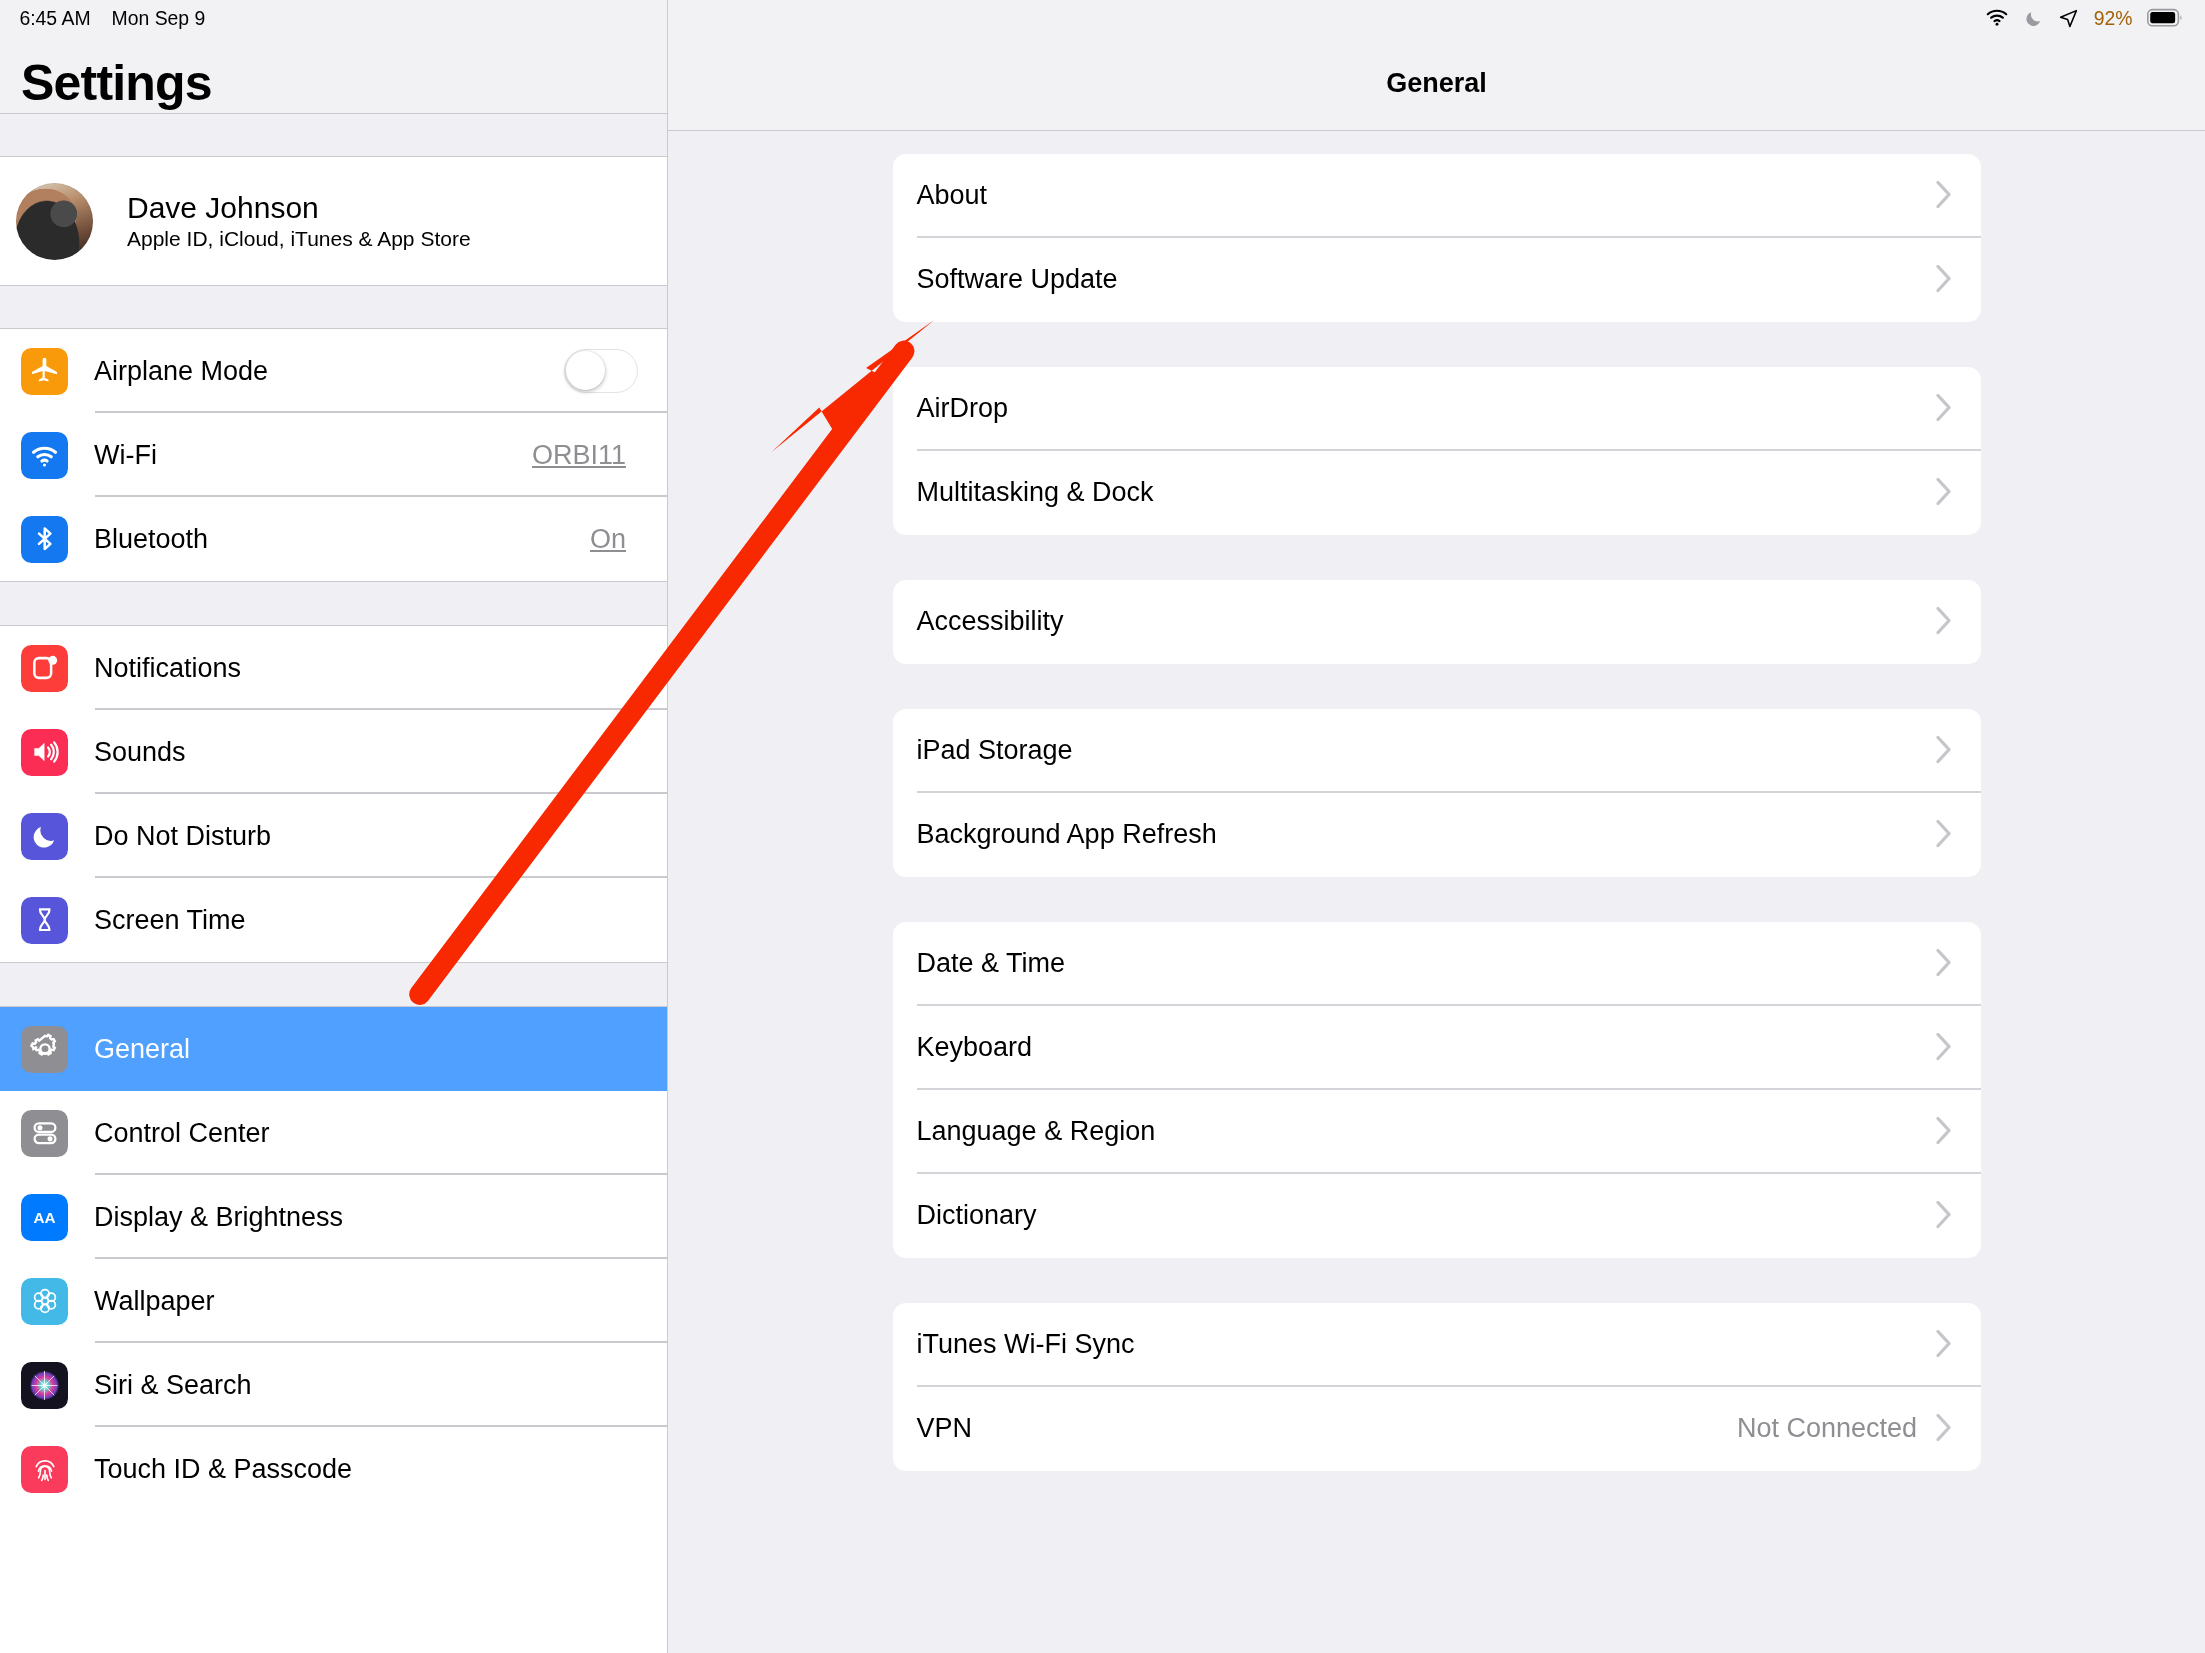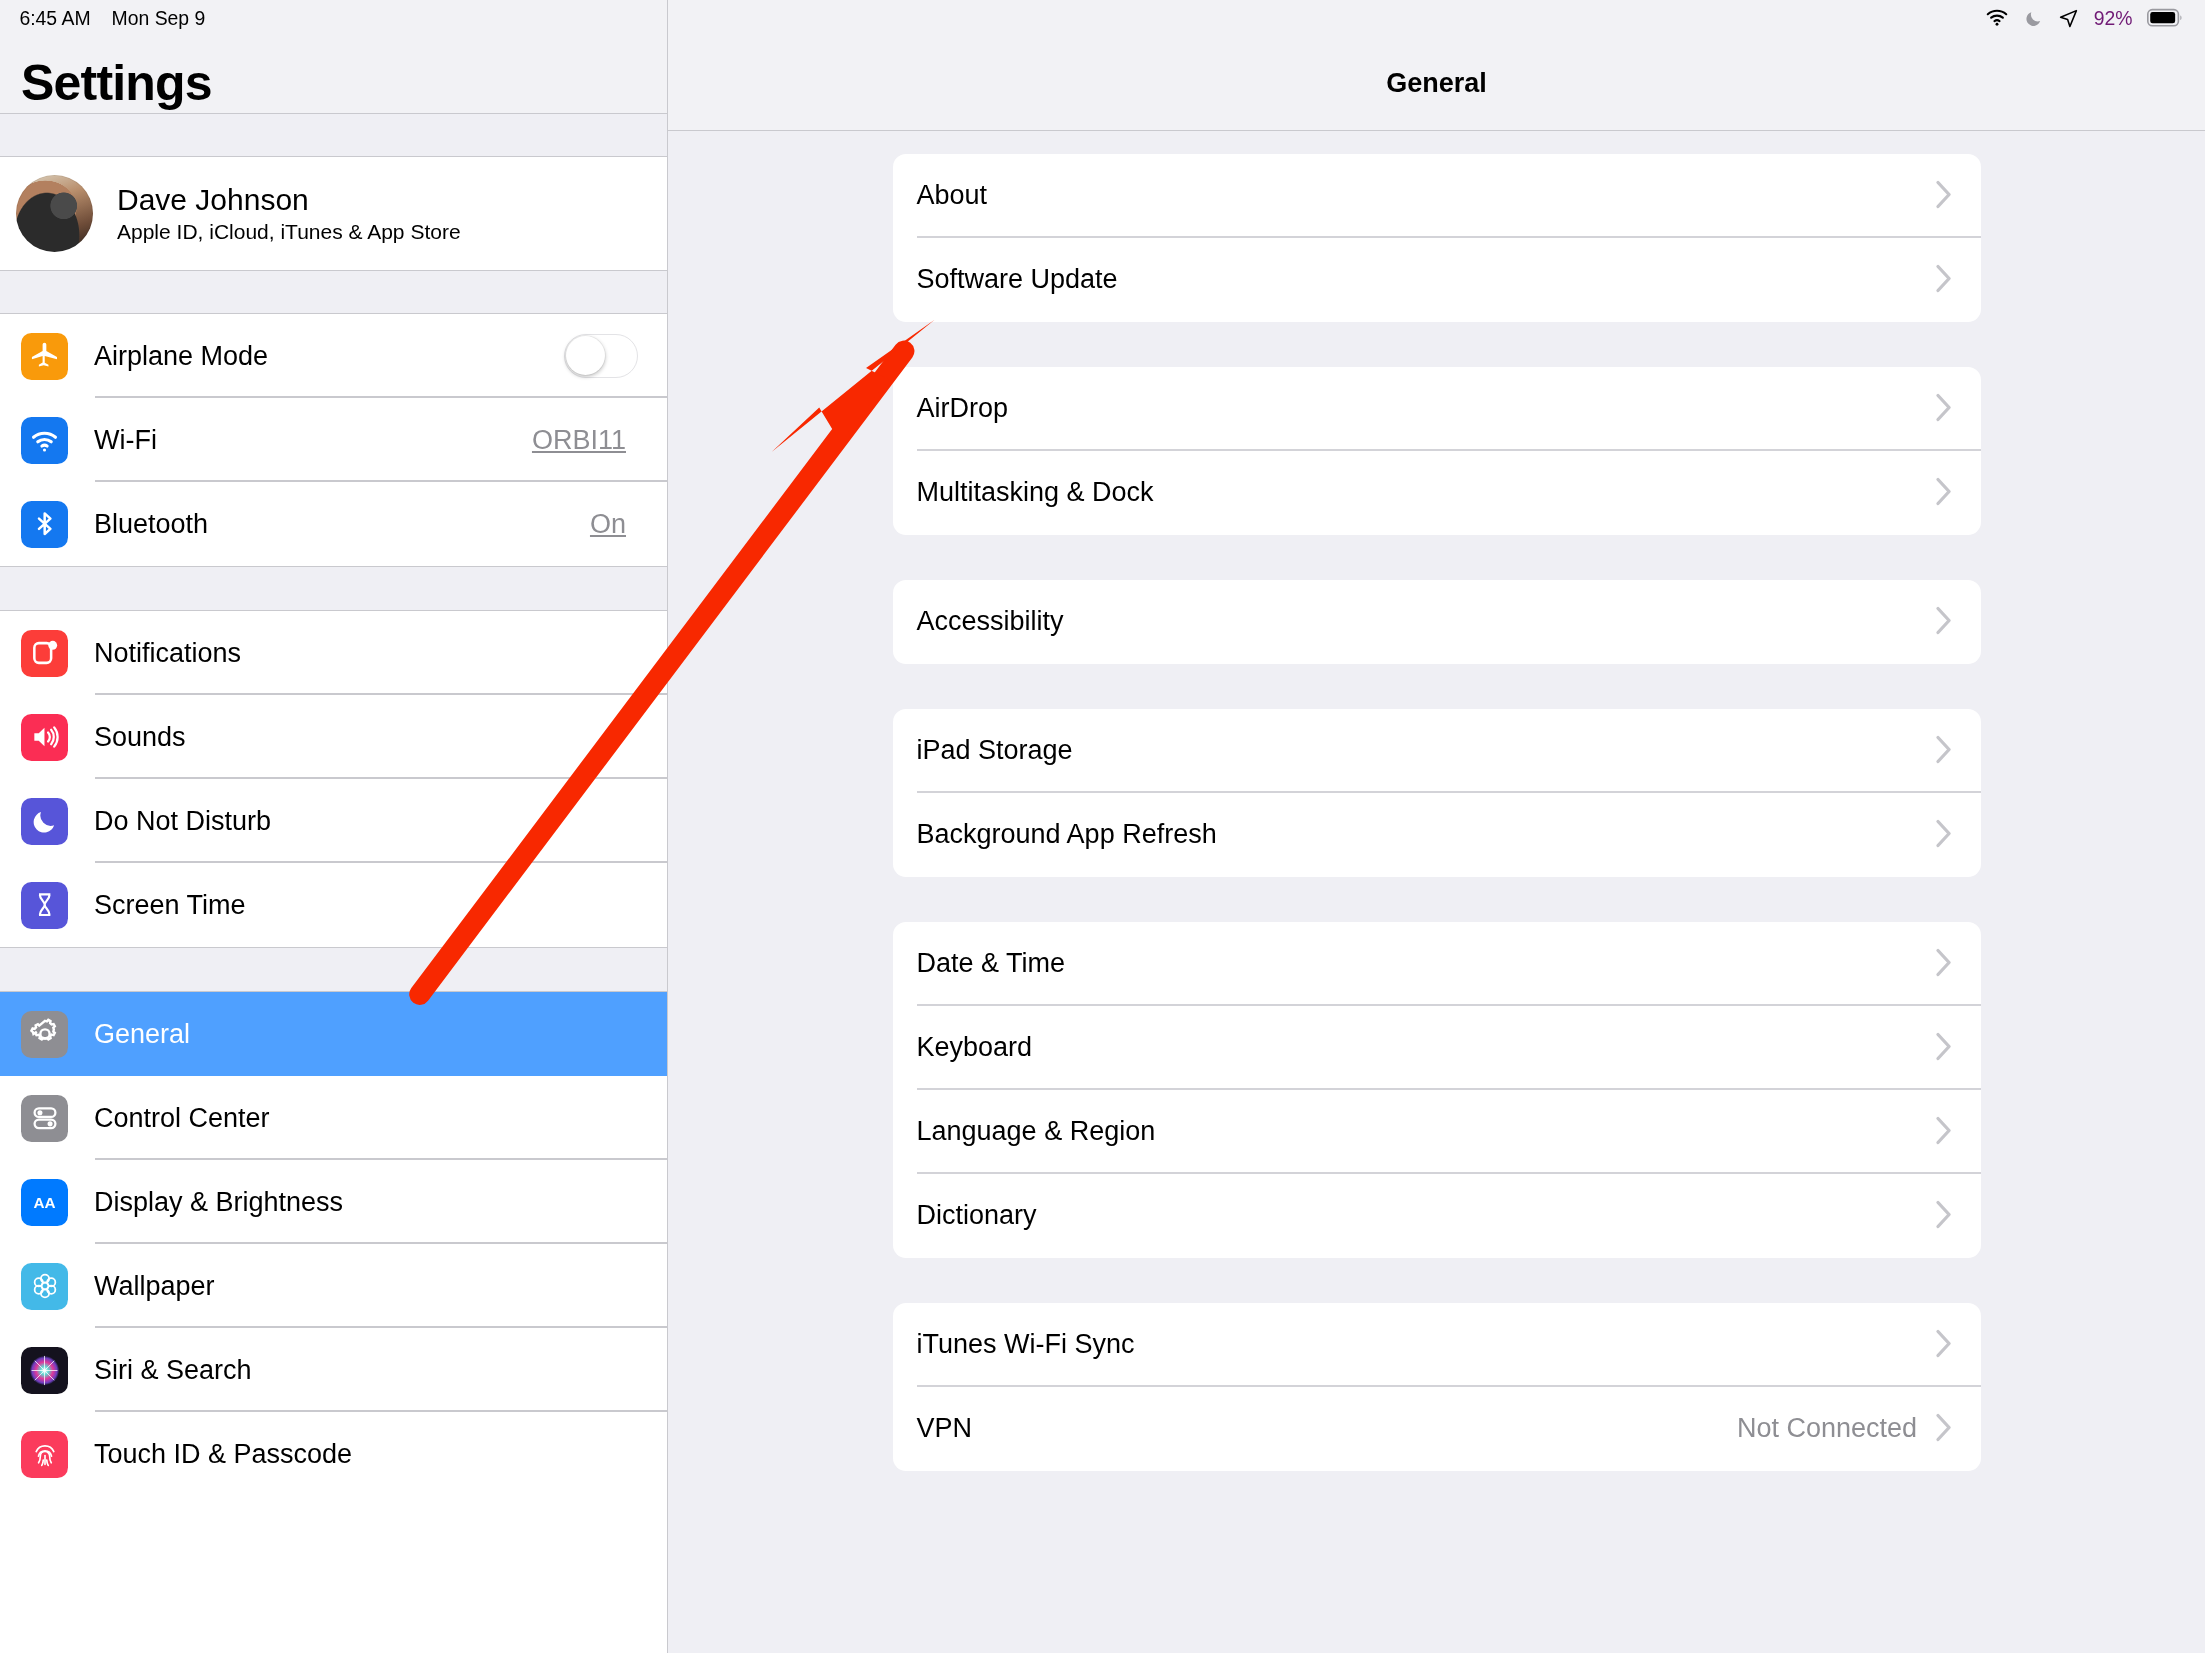--- a/index.html
+++ b/index.html
@@ -76,23 +76,24 @@
     white-space: nowrap;
   }
   .sb-row.selected .sb-label { color: #ffffff; }
   .sb-value {
     margin-left: auto; margin-right: 41px;
     font-size: 27px; color: #8e8e93; text-decoration: underline;
   }
 
   
   .profile-row {
-    height: 113px; background: #fff;
+    height: 128px; background: #fff;
     display: flex; align-items: center; padding-left: 16px;
     position: relative;
+    gap: 10px;
   }
   .avatar {
     width: 77px; height: 77px; border-radius: 50%;
     flex: 0 0 77px;
     background:
       radial-gradient(circle at 62% 40%, #4a4a4a 0 13px, transparent 13.7px),
       radial-gradient(ellipse at 40% 78%, #2b2b2b 0 32px, transparent 33px),
       radial-gradient(ellipse at 38% 44%, #b3805f 0 31px, transparent 31.5px),
       linear-gradient(160deg, #ded6c4 0%, #b98f6d 35%, #6e4c38 70%, #241c18 100%);
     box-shadow: inset 0 0 0 0.8px rgba(0,0,0,.08);
@@ -153,21 +154,21 @@
     height: 1.6px; background: #d3d3d8;
   }
   .card-row:last-child .cdivider { display: none; }
   .card-label { font-size: 27px; color: #000; }
   .card-value { margin-left: auto; font-size: 27px; color: #8e8e93; margin-right: 18px; }
   .chev { margin-left: auto; }
   .card-value + .chev { margin-left: 0; }
 
   
   .icn { display: inline-flex; align-items: center; }
-  .batt-pct { font-size: 19.4px; color: #701a75; }
+  .batt-pct { font-size: 19.4px; color: #a16207; }
 
   
   .arrow-layer {
     position: absolute; left: 0; top: 0;
     width: 2205px; height: 1653px;
     pointer-events: none;
   }
 </style>
 </head>
 <body>

